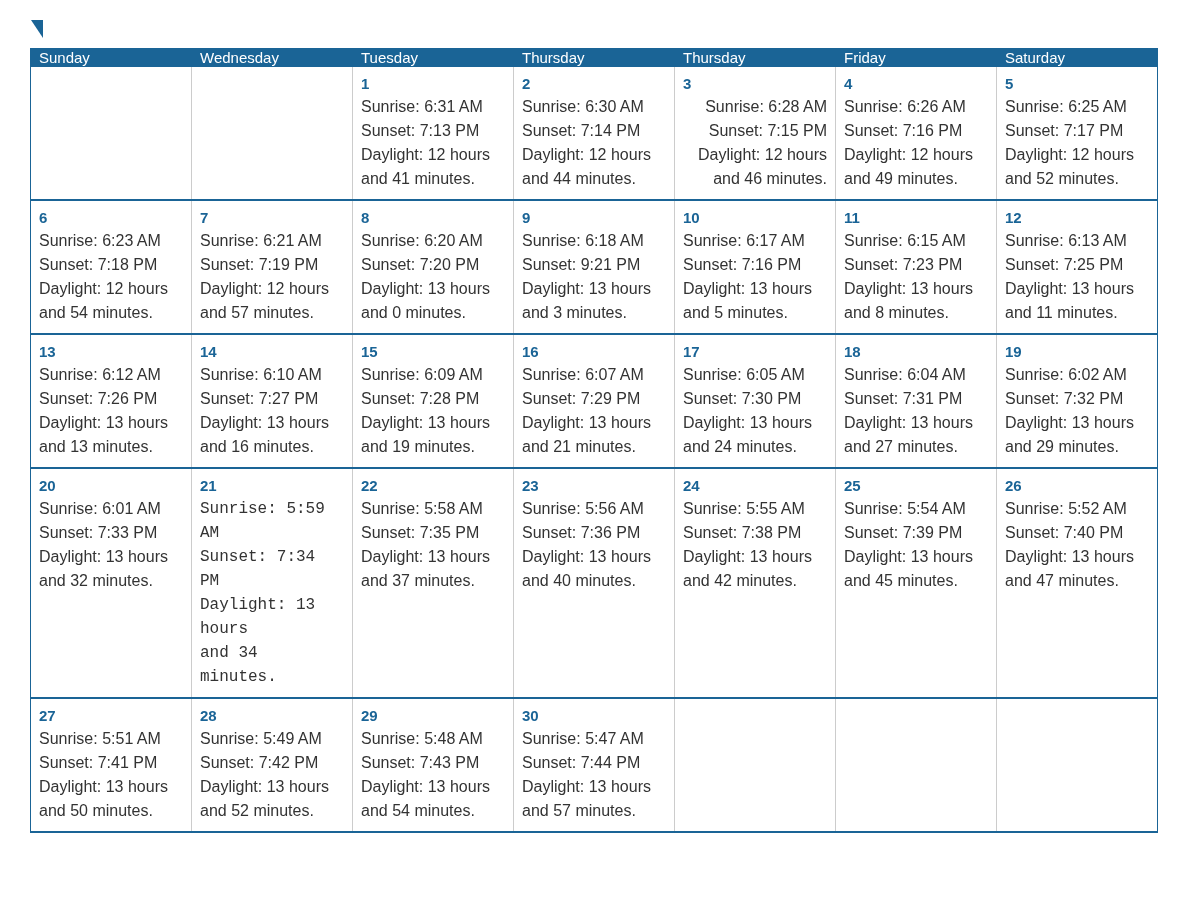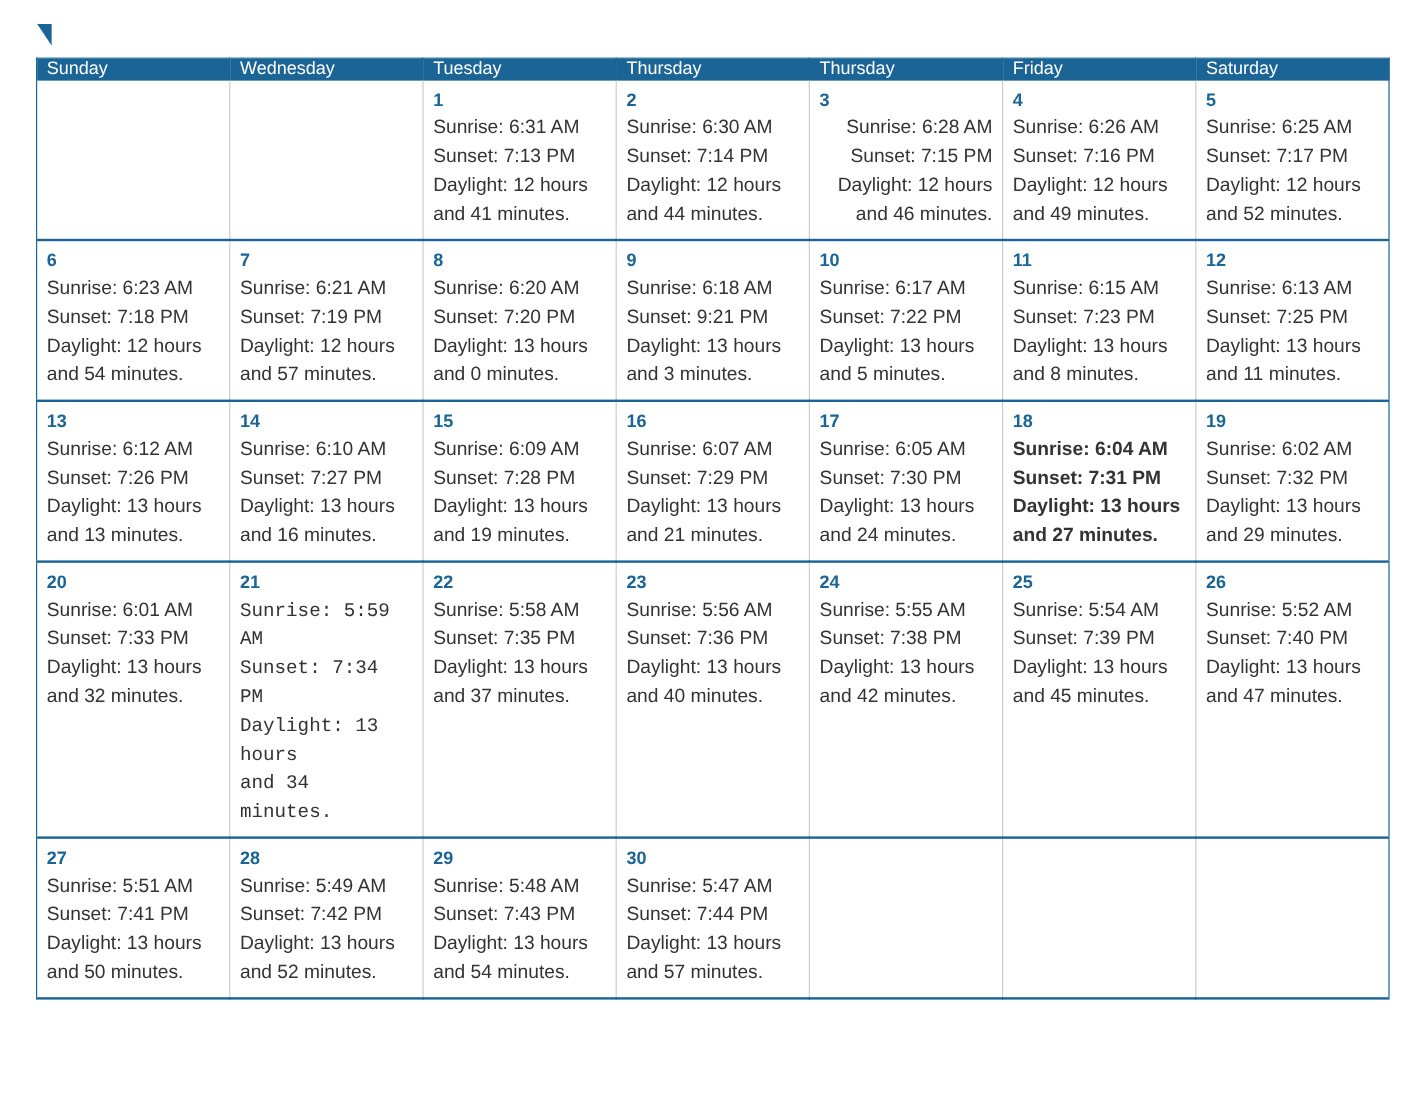--- a/index.html
+++ b/index.html
@@ -197,21 +197,21 @@
         <td>
           <span class="day-number">9</span>
           <div class="day-info" style="white-space: pre-line;">Sunrise: 6:18 AM
 Sunset: 9:21 PM
 Daylight: 13 hours
 and 3 minutes.</div>
         </td>
         <td>
           <span class="day-number">10</span>
           <div class="day-info" style="white-space: pre-line;">Sunrise: 6:17 AM
-Sunset: 7:22 PM
+Sunset: 7:16 PM
 Daylight: 13 hours
 and 5 minutes.</div>
         </td>
         <td>
           <span class="day-number">11</span>
           <div class="day-info" style="white-space: pre-line;">Sunrise: 6:15 AM
 Sunset: 7:23 PM
 Daylight: 13 hours
 and 8 minutes.</div>
         </td>
@@ -254,21 +254,21 @@
         </td>
         <td>
           <span class="day-number">17</span>
           <div class="day-info" style="white-space: pre-line;">Sunrise: 6:05 AM
 Sunset: 7:30 PM
 Daylight: 13 hours
 and 24 minutes.</div>
         </td>
         <td>
           <span class="day-number">18</span>
-          <div class="day-info" style="white-space: pre-line; font-weight: bold;">Sunrise: 6:04 AM
+          <div class="day-info" style="white-space: pre-line;">Sunrise: 6:04 AM
 Sunset: 7:31 PM
 Daylight: 13 hours
 and 27 minutes.</div>
         </td>
         <td>
           <span class="day-number">19</span>
           <div class="day-info" style="white-space: pre-line;">Sunrise: 6:02 AM
 Sunset: 7:32 PM
 Daylight: 13 hours
 and 29 minutes.</div>

